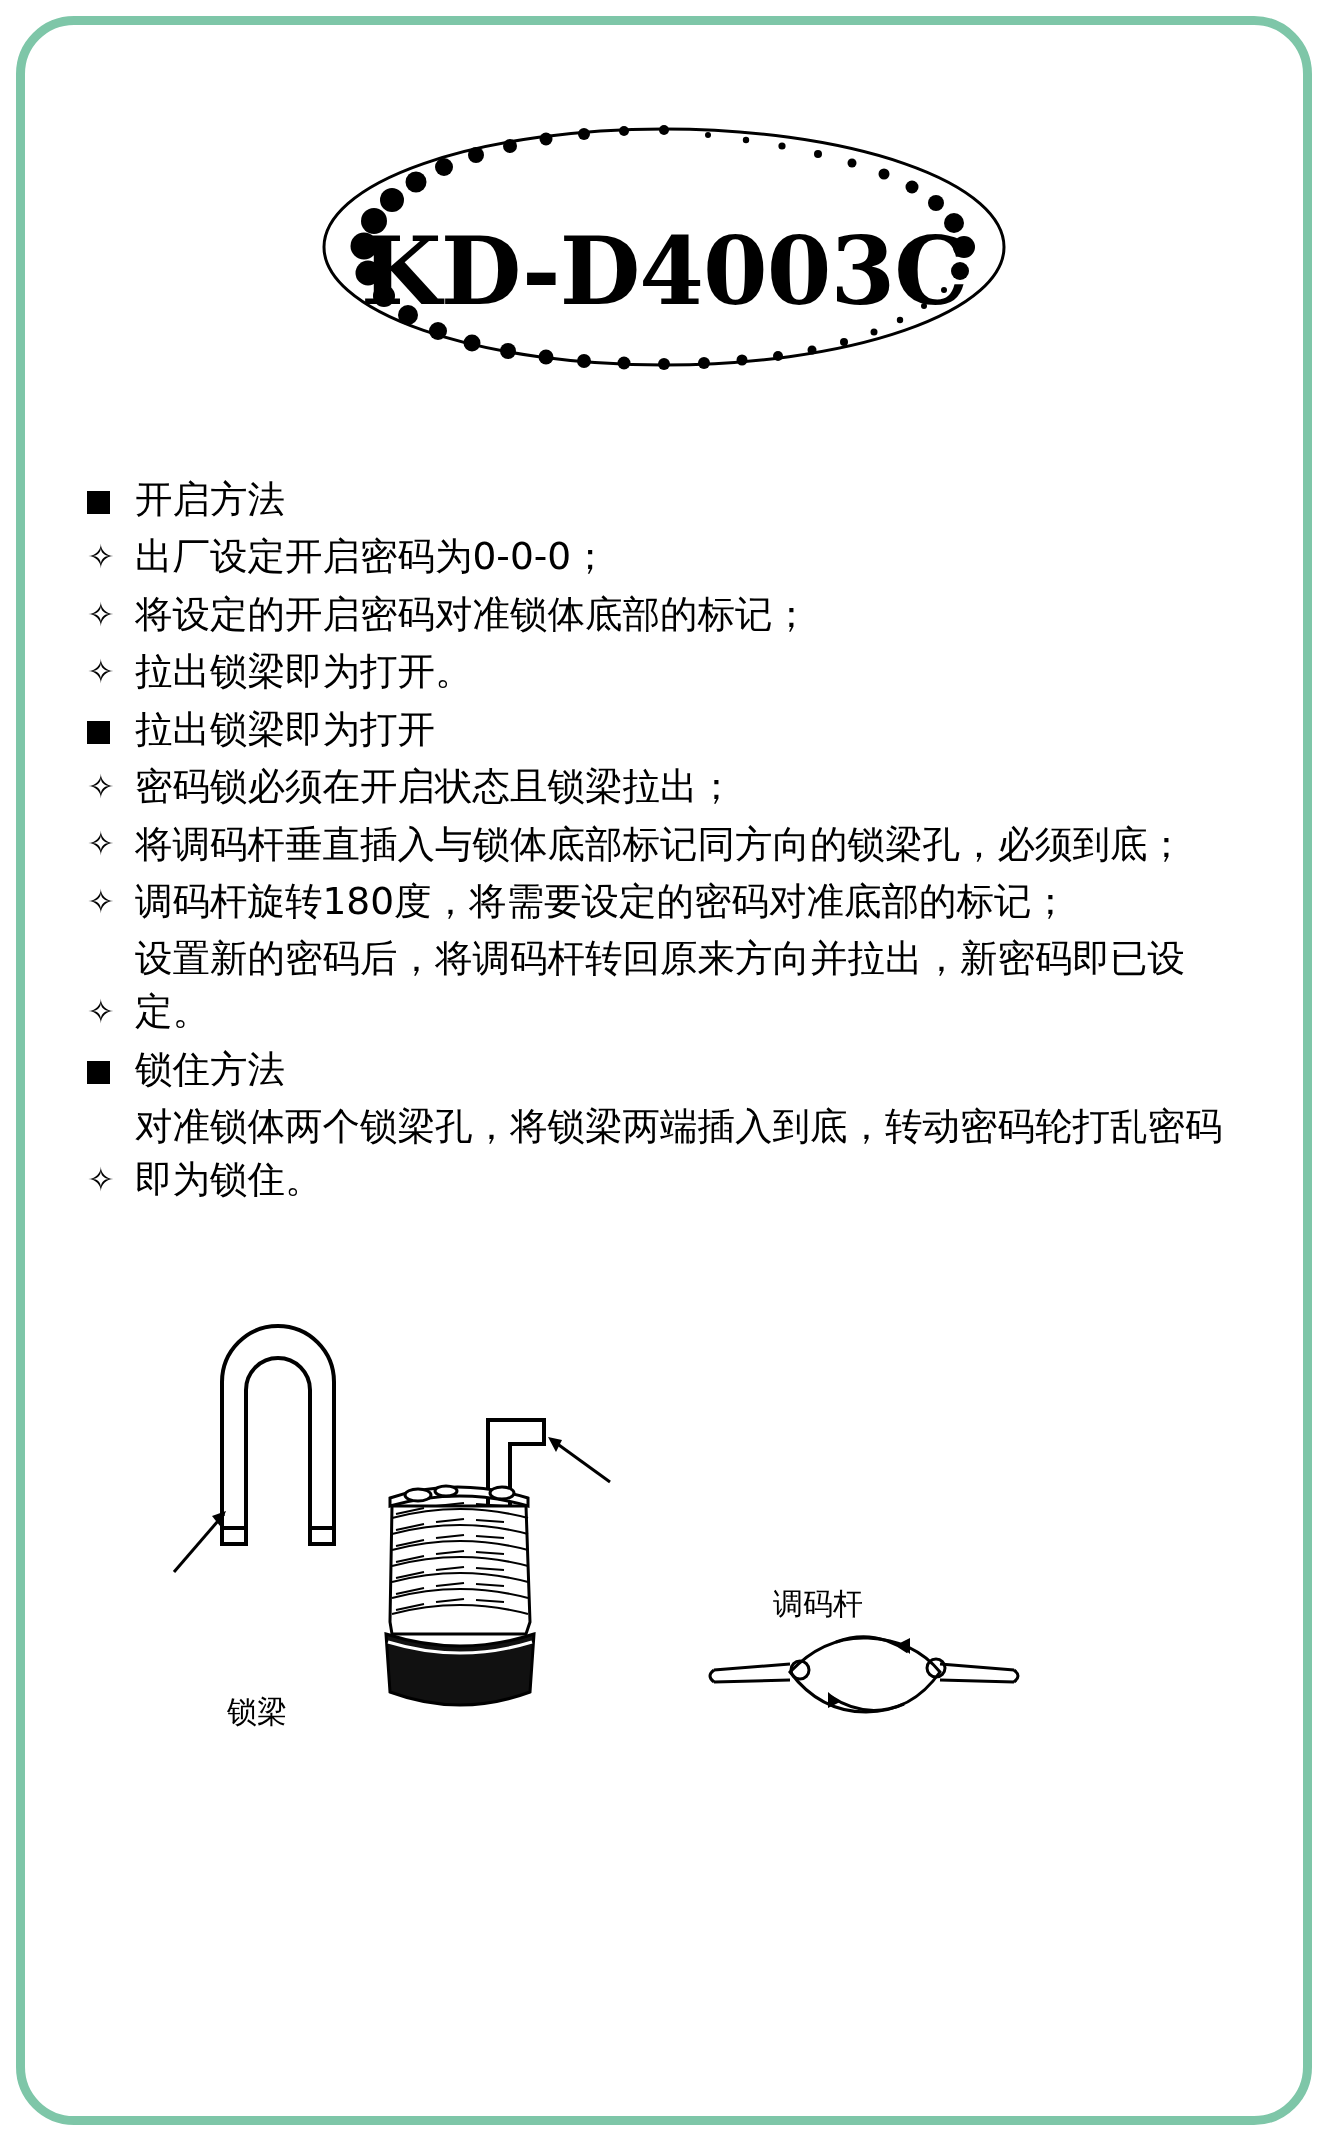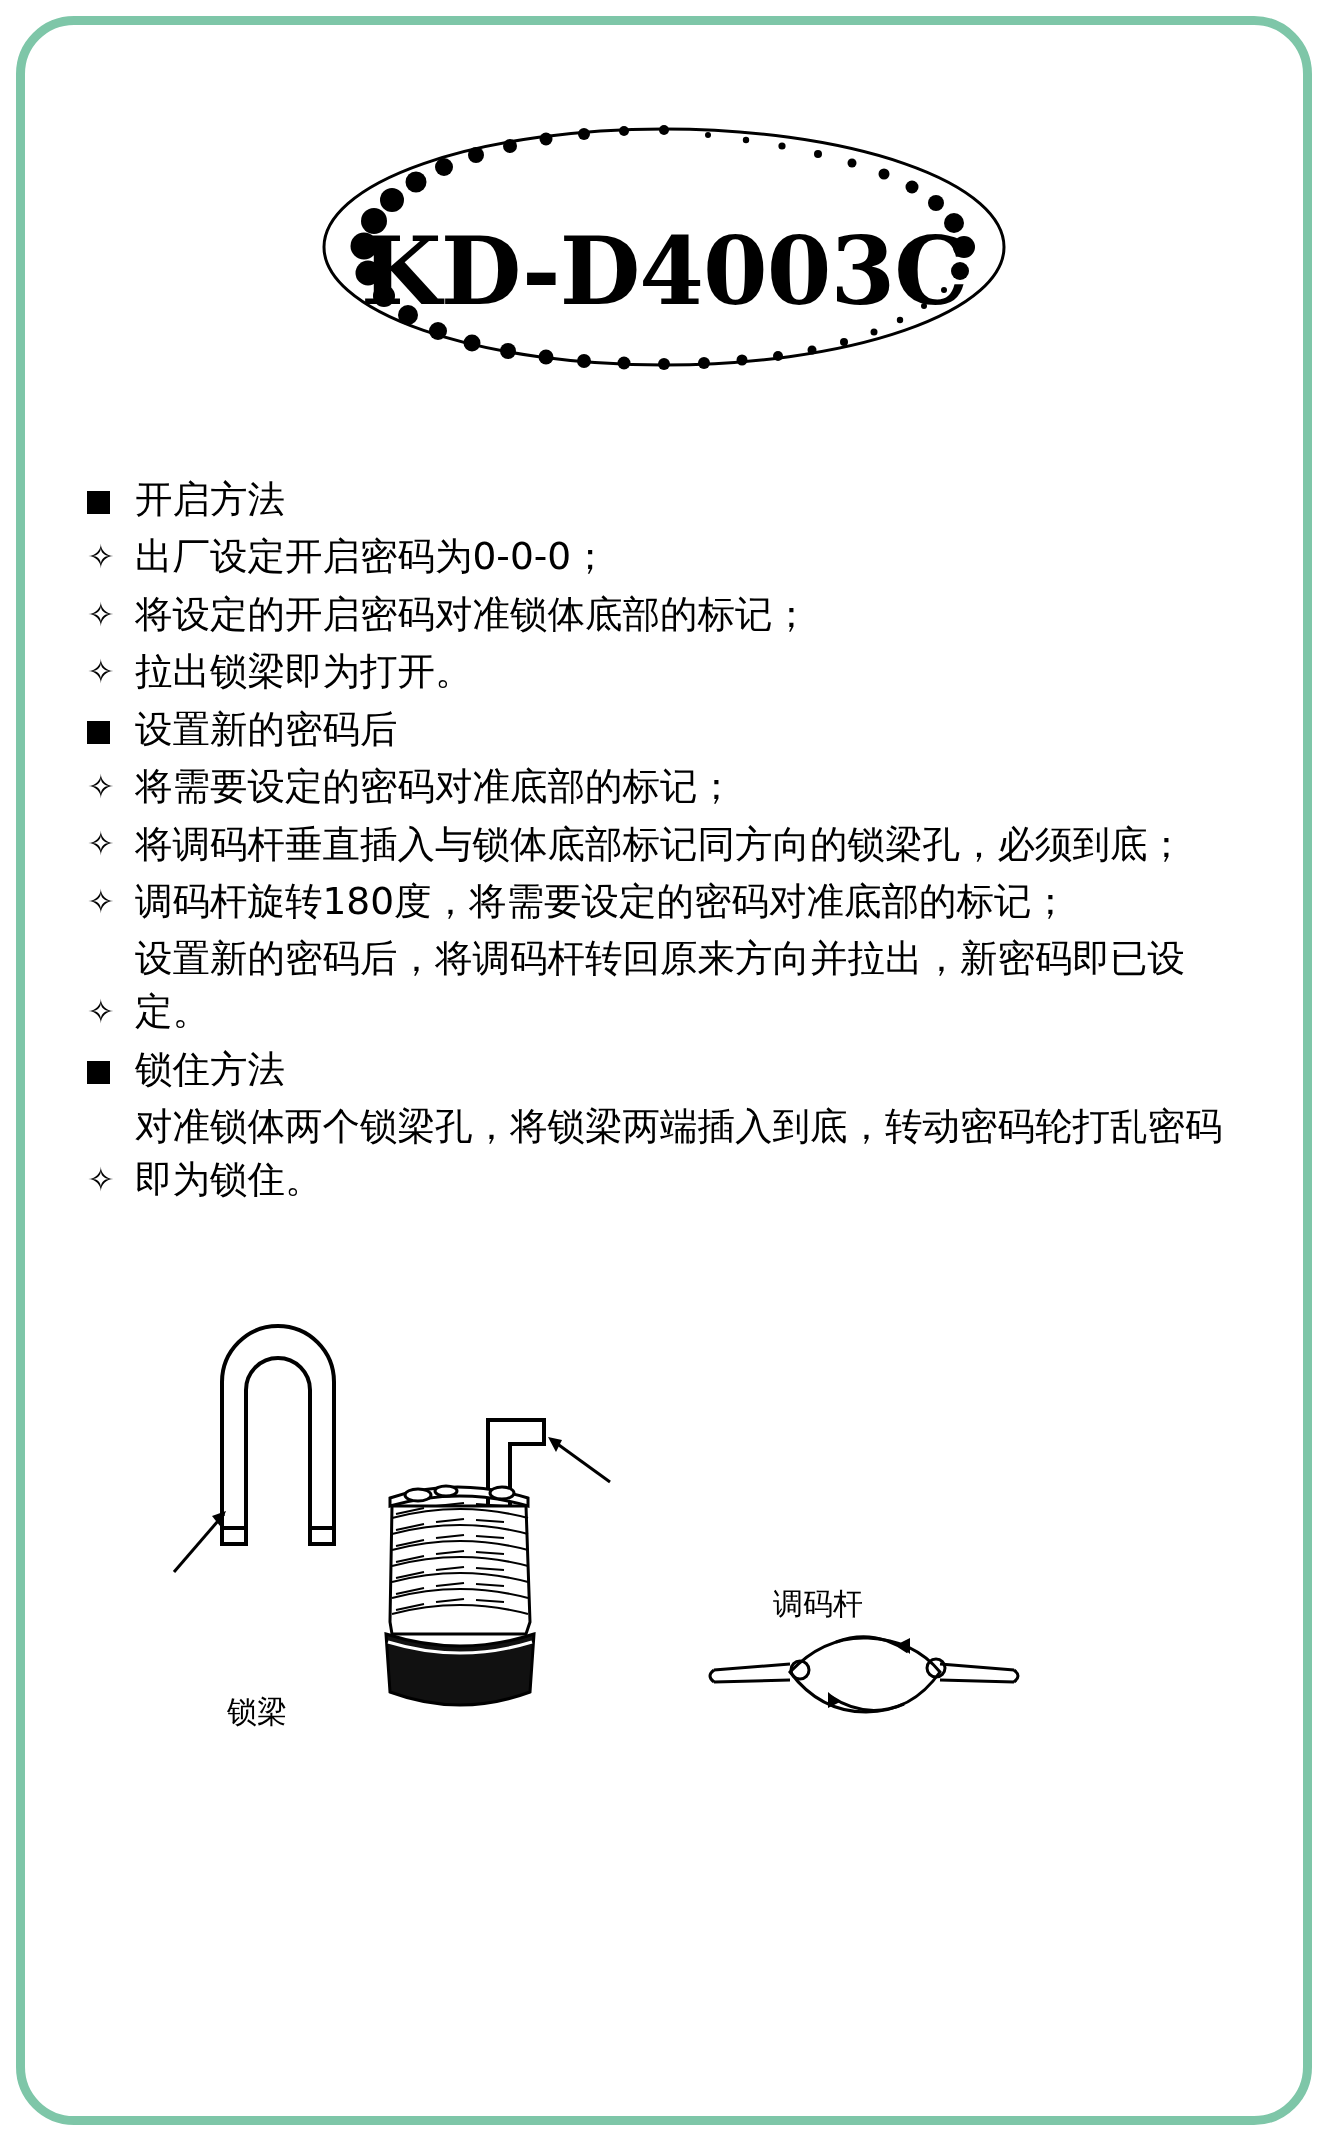--- a/index.html
+++ b/index.html
@@ -202,26 +202,26 @@
         <span class="text">将设定的开启密码对准锁体底部的标记；</span>
       </div>
 
       <div class="line">
         <span class="bullet dia">✧</span>
         <span class="text">拉出锁梁即为打开。</span>
       </div>
 
       <div class="line head">
         <span class="bullet sq"></span>
-        <span class="text">设置新的密码后</span>
-      </div>
-
-      <div class="line">
-        <span class="bullet dia">✧</span>
-        <span class="text">将需要设定的密码对准底部的标记；</span>
+        <span class="text">拉出锁梁即为打开</span>
+      </div>
+
+      <div class="line">
+        <span class="bullet dia">✧</span>
+        <span class="text">密码锁必须在开启状态且锁梁拉出；</span>
       </div>
 
       <div class="line">
         <span class="bullet dia">✧</span>
         <span class="text">将调码杆垂直插入与锁体底部标记同方向的锁梁孔，必须到底；</span>
       </div>
 
       <div class="line">
         <span class="bullet dia">✧</span>
         <span class="text">调码杆旋转180度，将需要设定的密码对准底部的标记；</span>

